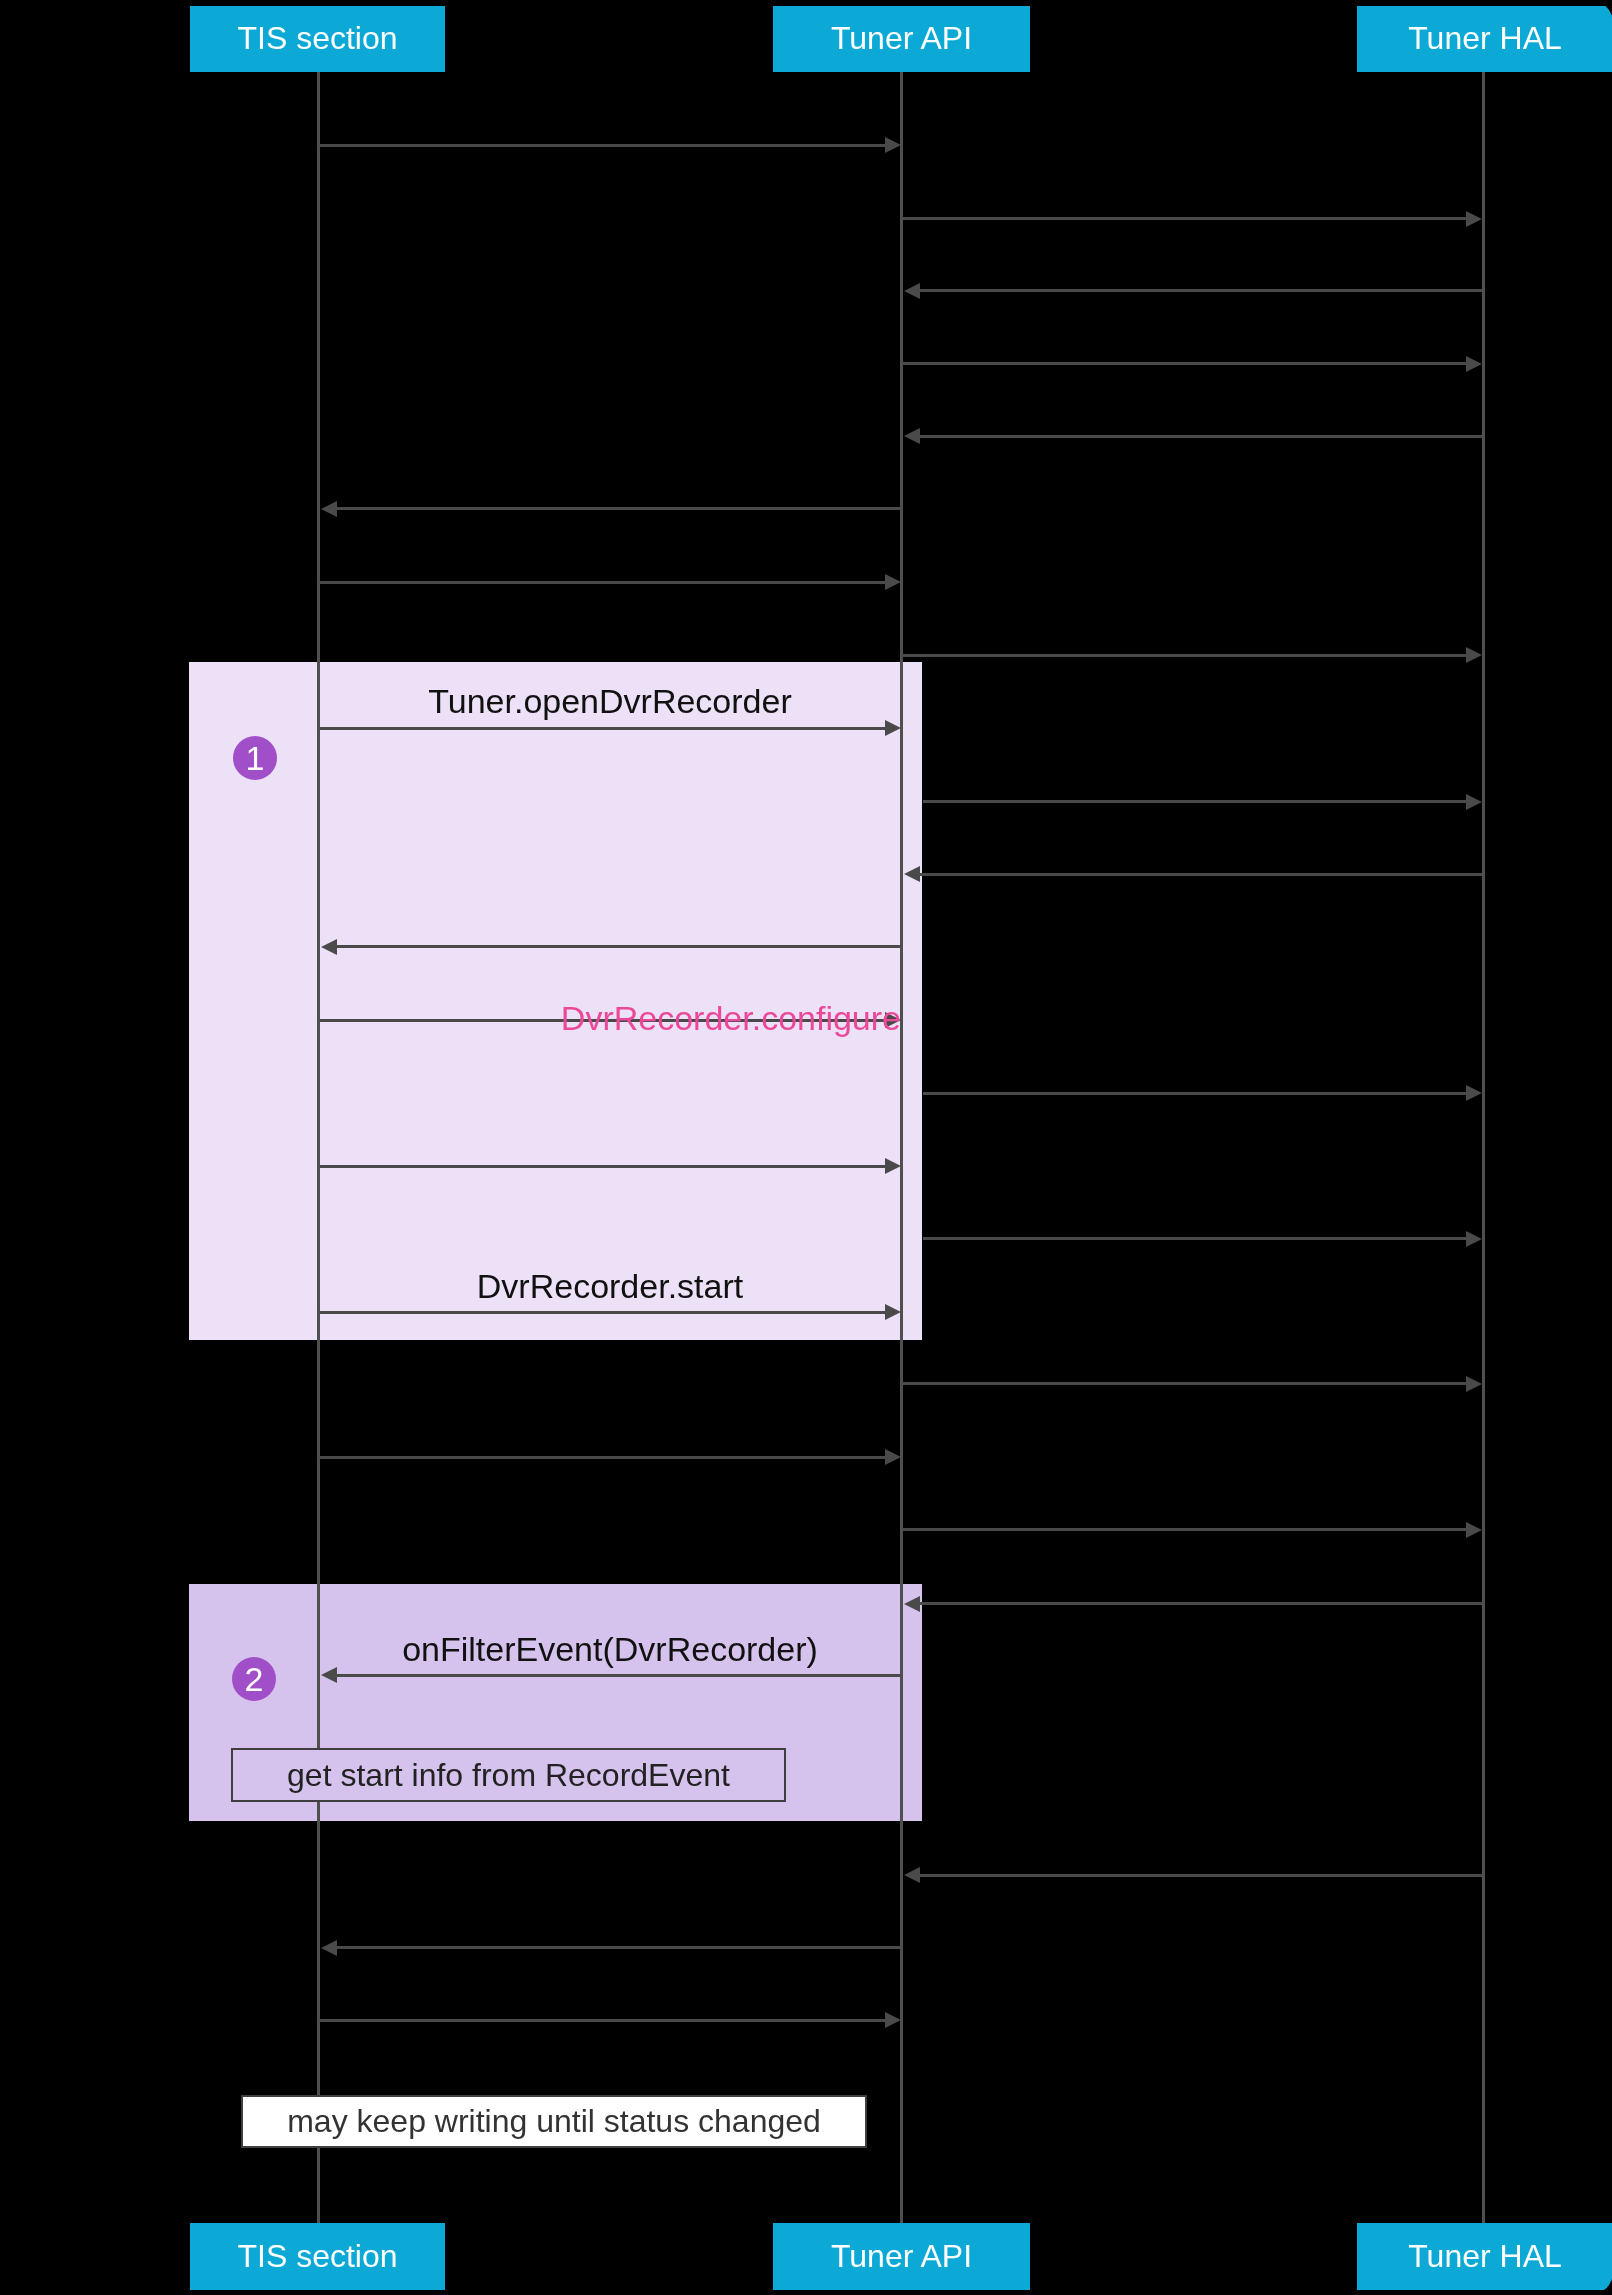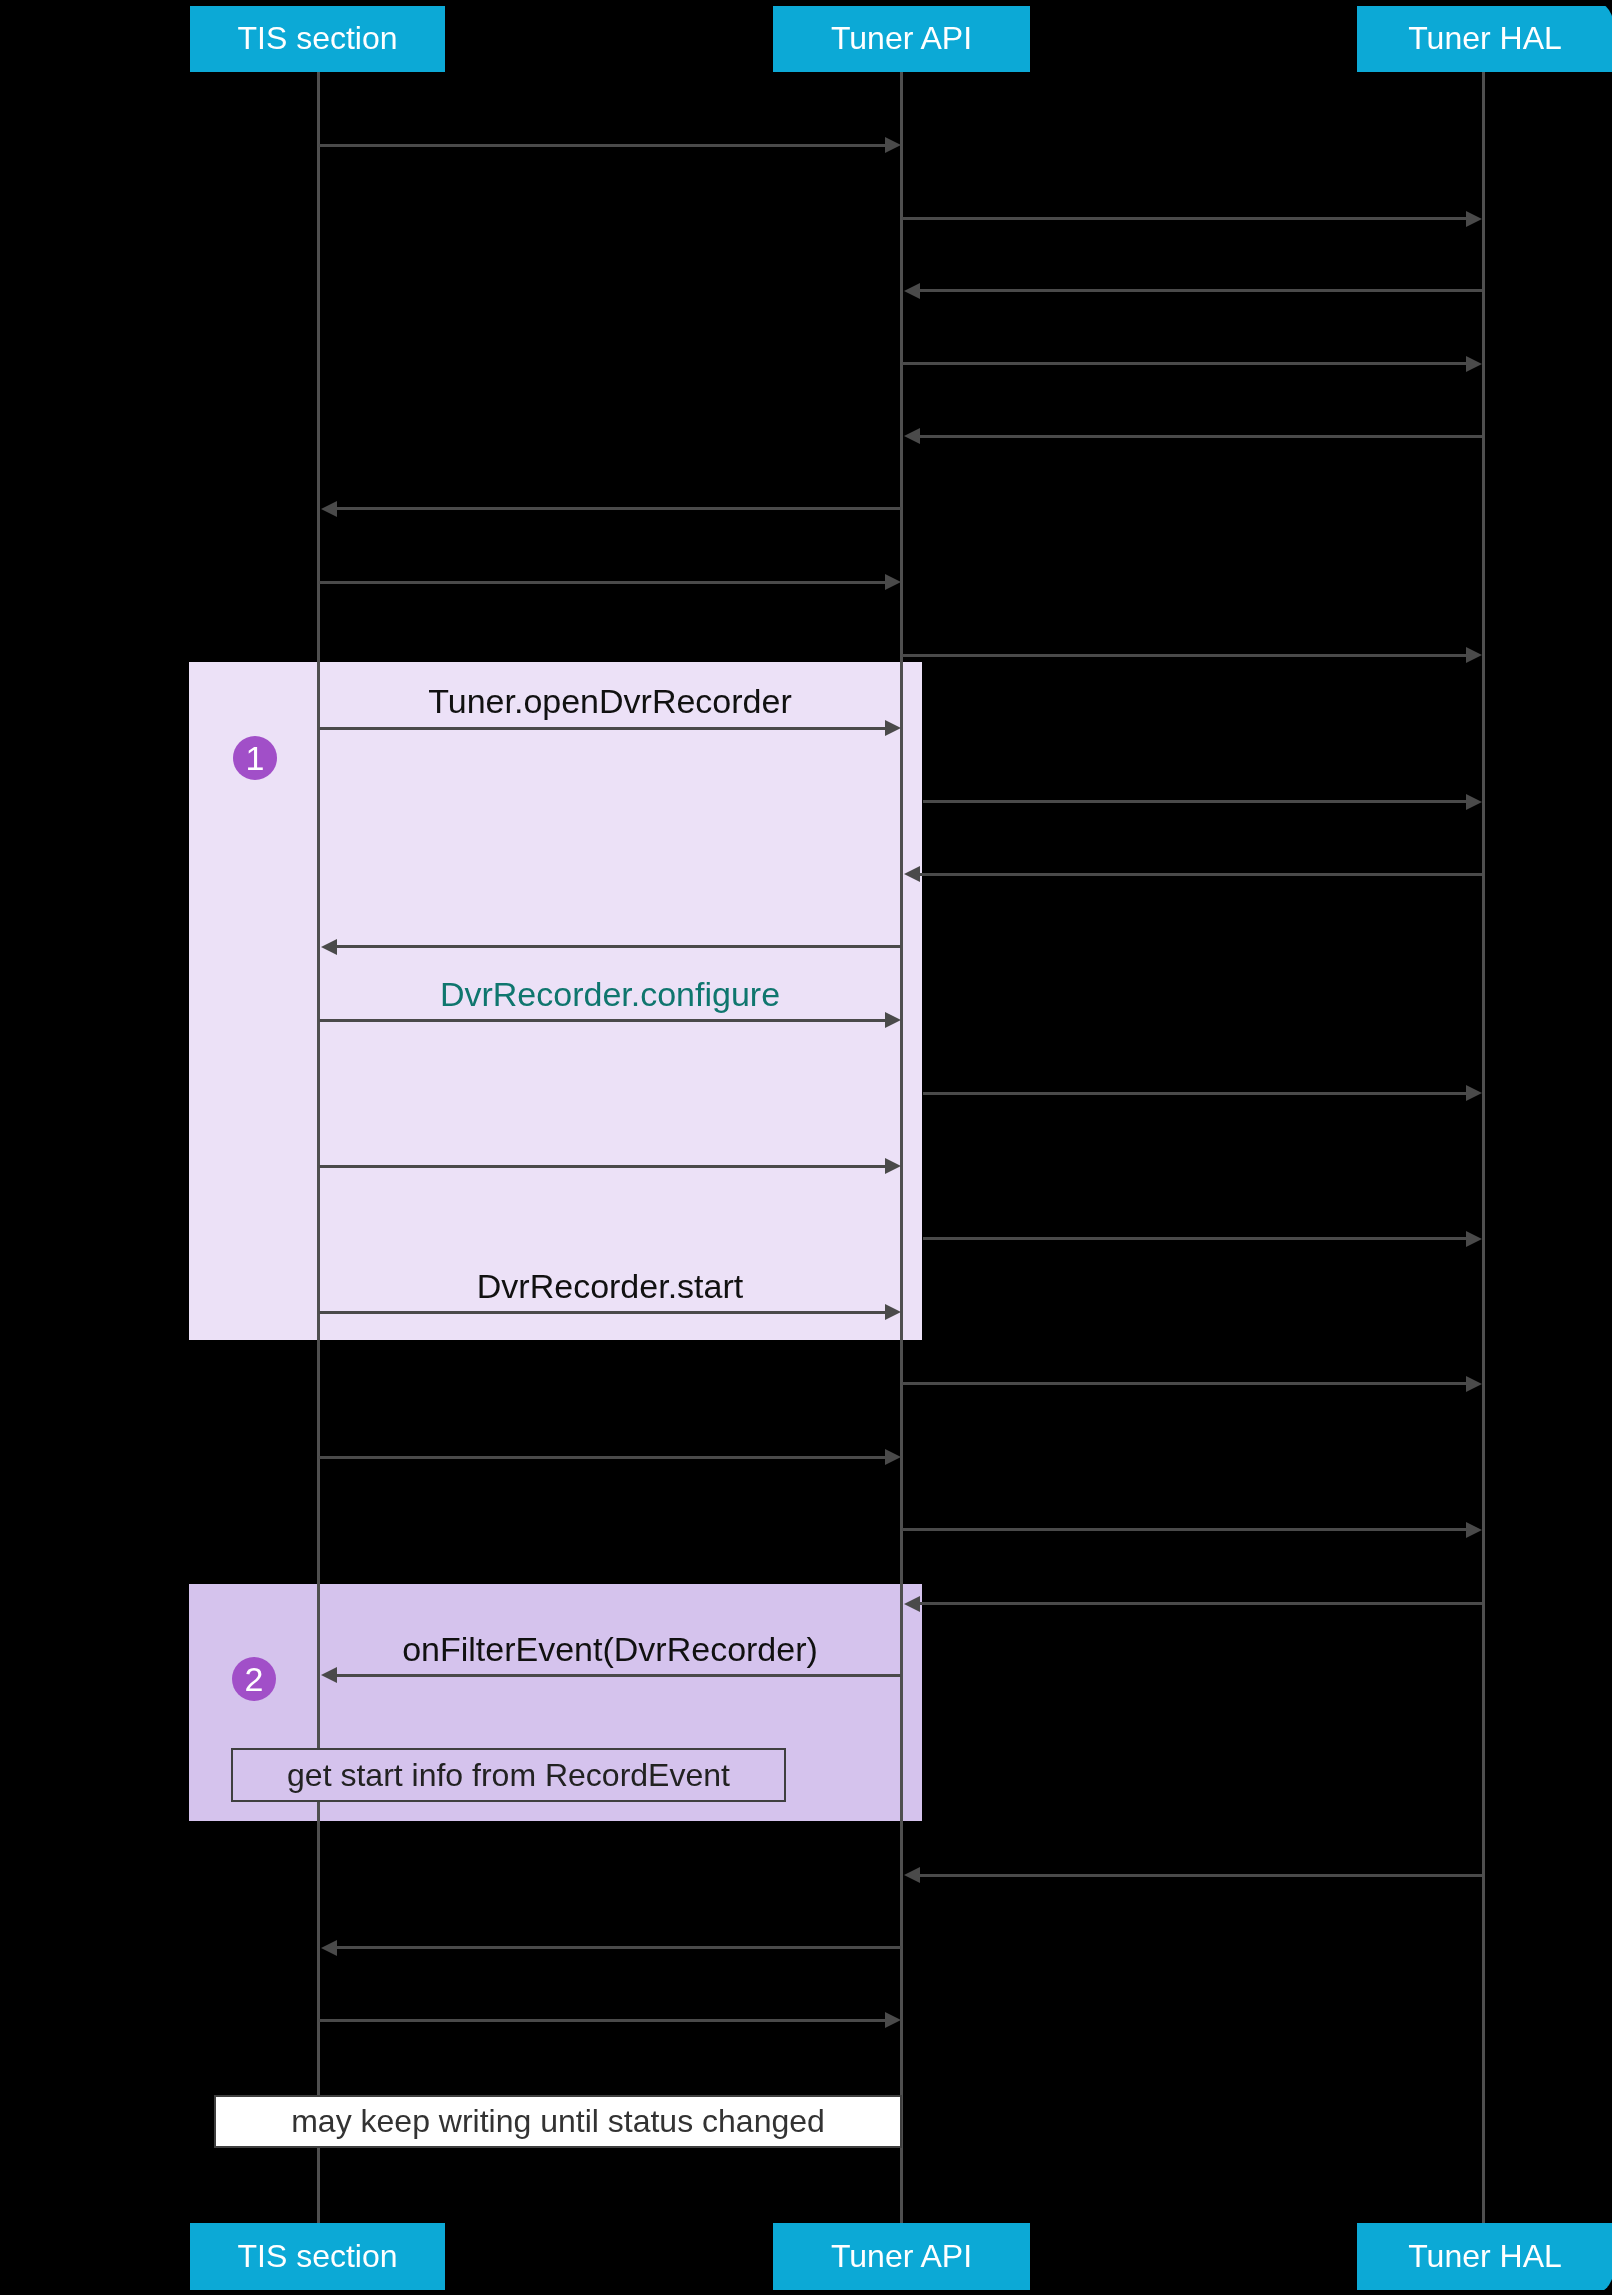--- a/index.html
+++ b/index.html
@@ -27,21 +27,21 @@
     position:absolute;width:44px;height:44px;border-radius:50%;
     display:flex;align-items:center;justify-content:center;color:#fff;font-size:34px;
   }
   .badge1{left:233px;top:736px;}
   .badge2{left:232px;top:1657px;}
   .note{
     position:absolute;border:2.2px solid #3f3f3f;box-sizing:border-box;
     display:flex;align-items:center;justify-content:center;font-size:32px;color:#222;
   }
   .note1{left:231px;top:1748px;width:555px;height:54px;}
-  .note2{left:214px;top:2095px;width:688px;height:53px;color:#333;}
+  .note2{left:241px;top:2095px;width:626px;height:53px;color:#333;}
   .msg-line{position:absolute;height:2.9px;background:#4a4a4a;}
   .msg-head{position:absolute;width:0;height:0;border-top:8px solid transparent;border-bottom:8px solid transparent;}
   .head-right{border-left:16px solid #4a4a4a;}
   .head-left{border-right:16px solid #4a4a4a;}
   .msg-label{
     position:absolute;left:319px;width:582px;height:41px;line-height:41px;
     text-align:center;font-size:34px;color:#111;
   }
 </style>
 </head>
@@ -90,21 +90,21 @@
     <div class="msg-head head-right" style="left: 885px; top: 720px;"></div>
     <div class="msg-label" style="top: 681px; color: rgb(17, 17, 17);">Tuner.openDvrRecorder</div>
     <div class="msg-line" style="left: 923px; width: 547px; top: 800px;"></div>
     <div class="msg-head head-right" style="left: 1466px; top: 794px;"></div>
     <div class="msg-line" style="left: 917px; width: 565px; top: 873px;"></div>
     <div class="msg-head head-left" style="left: 904px; top: 866px;"></div>
     <div class="msg-line" style="left: 334px; width: 567px; top: 945px;"></div>
     <div class="msg-head head-left" style="left: 321px; top: 939px;"></div>
     <div class="msg-line" style="left: 319px; width: 568px; top: 1019px;"></div>
     <div class="msg-head head-right" style="left: 885px; top: 1012px;"></div>
-    <div class="msg-label" style="top: 974px; color: #0f766e;">DvrRecorder.configure</div>
+    <div class="msg-label" style="top: 998px; color: #ec4899; text-align: right;">DvrRecorder.configure</div>
     <div class="msg-line" style="left: 923px; width: 547px; top: 1092px;"></div>
     <div class="msg-head head-right" style="left: 1466px; top: 1085px;"></div>
     <div class="msg-line" style="left: 319px; width: 568px; top: 1165px;"></div>
     <div class="msg-head head-right" style="left: 885px; top: 1158px;"></div>
     <div class="msg-line" style="left: 923px; width: 547px; top: 1237px;"></div>
     <div class="msg-head head-right" style="left: 1466px; top: 1231px;"></div>
     <div class="msg-line" style="left: 319px; width: 568px; top: 1311px;"></div>
     <div class="msg-head head-right" style="left: 885px; top: 1304px;"></div>
     <div class="msg-label" style="top: 1266px; color: rgb(17, 17, 17);">DvrRecorder.start</div>
     <div class="msg-line" style="left: 902px; width: 567px; top: 1382px;"></div>

